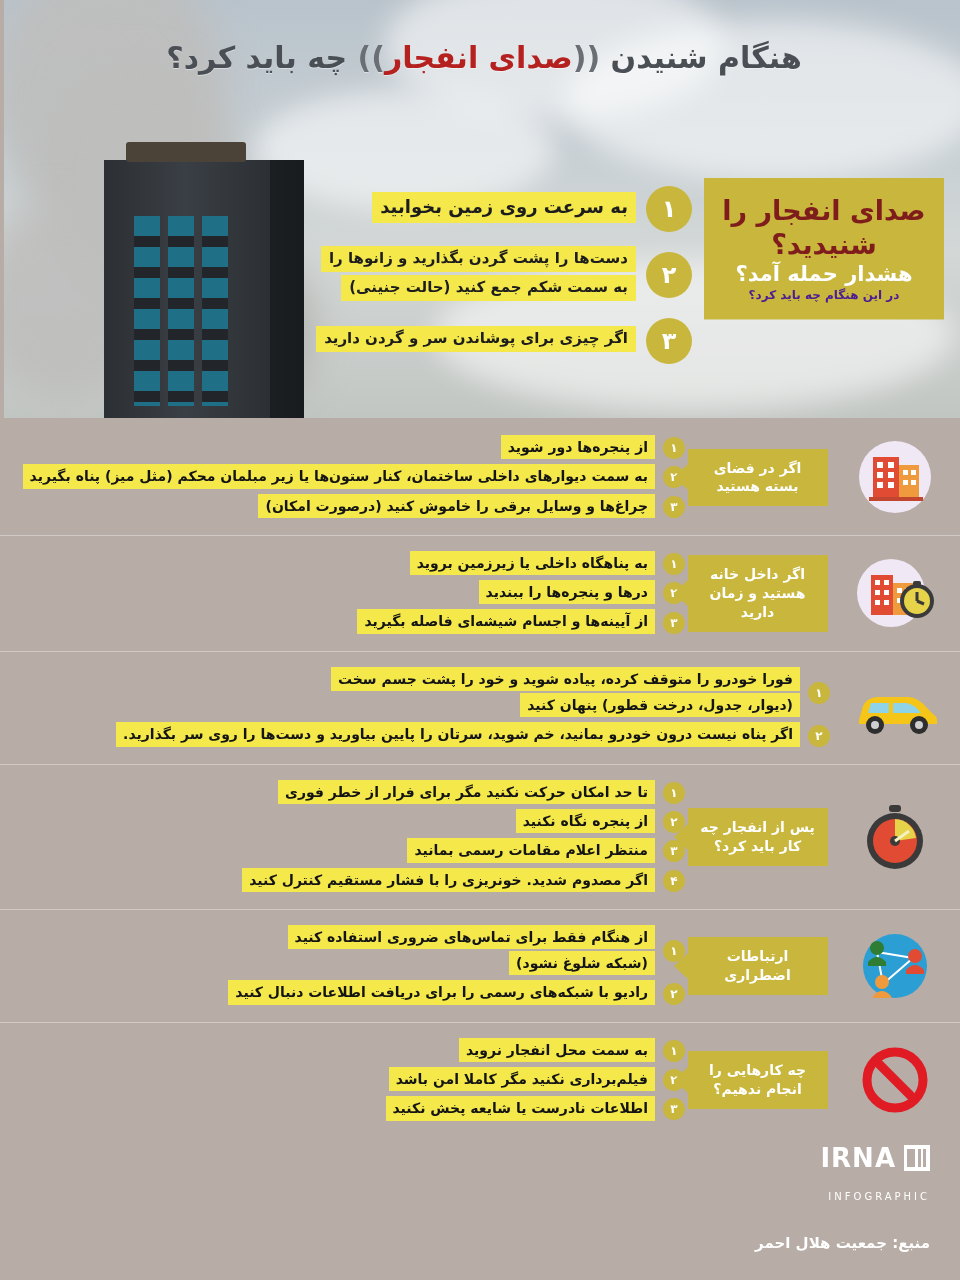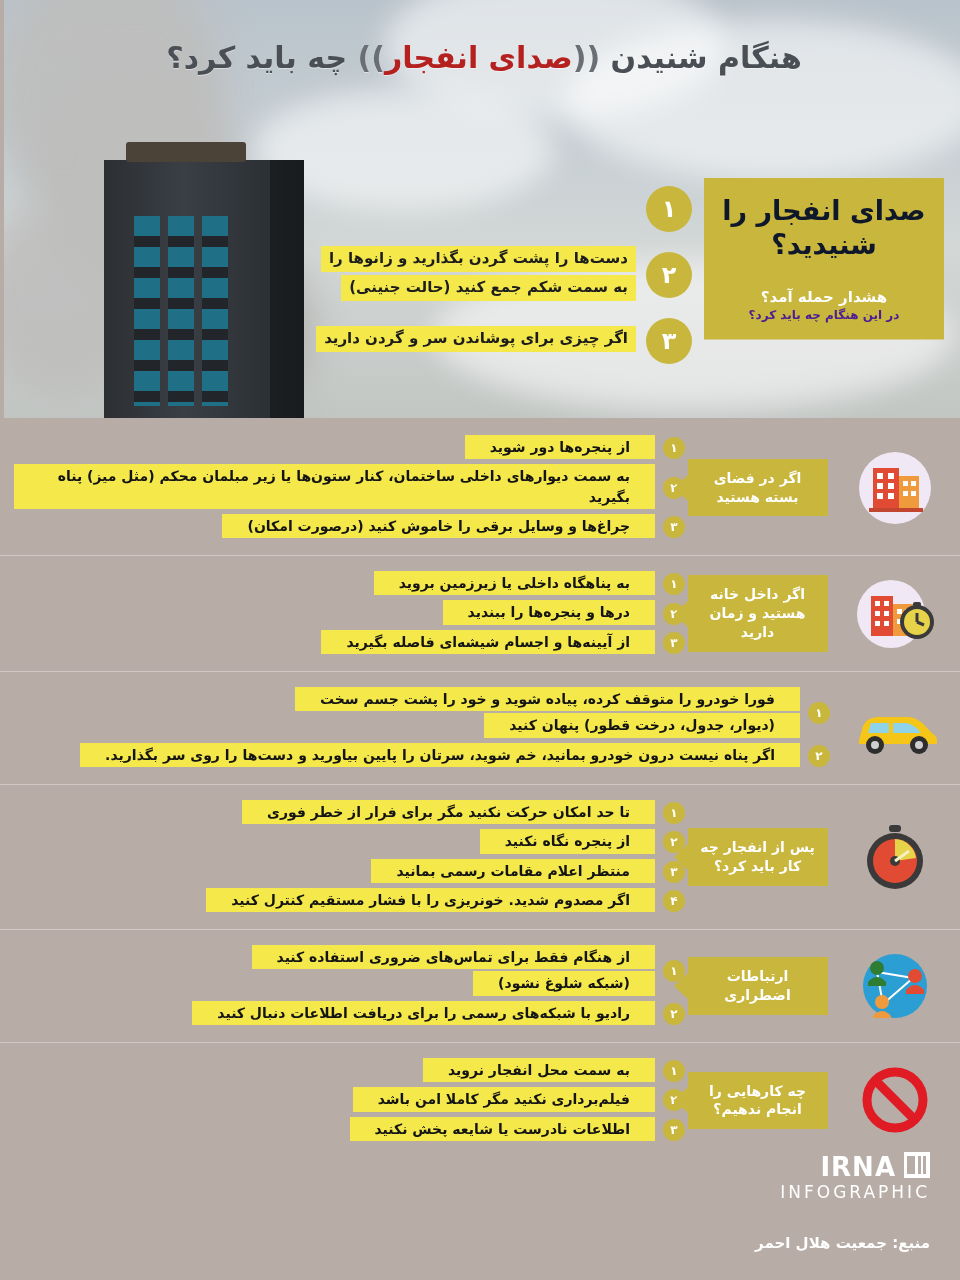--- a/index.html
+++ b/index.html
@@ -71,22 +71,22 @@
 
   
   .hero-callout {
     position: absolute; top: 178px; right: 20px;
     width: 240px; padding: 16px 18px 18px;
     background: #c9b63c;
     text-align: center;
     color: #ffffff;
     clip-path: polygon(0 0, 100% 0, 100% 100%, 0 100%);
   }
-  .hero-callout .l1 { font-size: 27px; font-weight: bold; line-height: 1.25; color:#0f172a; }
-  .hero-callout .l2 { font-size: 15px; font-weight: bold; margin-top: 26px; color:#fff;}
+  .hero-callout .l1 { font-size: 27px; font-weight: bold; line-height: 1.25; color:#7f1d1d; }
+  .hero-callout .l2 { font-size: 21px; font-weight: bold; margin-top: 0; color:#fff;}
   .hero-callout .l3b { font-size: 12px; font-weight: bold; margin-top: 2px; color:#4c1d95;}
 
   .hero-steps { position: absolute; top: 186px; right: 272px; width: 380px; }
   .hero-step { display: flex; align-items: center; justify-content: flex-start; margin-bottom: 14px; }
   .circle-num {
     width: 46px; height: 46px; border-radius: 50%;
     background: #c9b63c; color: #fff;
     display: flex; align-items: center; justify-content: center;
     font-size: 24px; font-weight: bold; flex: 0 0 auto;
     margin-left: 10px;
@@ -138,43 +138,43 @@
     background: #c9b63c; color: #fff;
     font-size: 12px; font-weight: bold;
     display: flex; align-items: center; justify-content: center;
     margin-left: 8px;
   }
   .item-text { text-align: right; flex: 1 1 auto; }
   .item-text span {
     display: inline-block;
     background: #f4e84b; color: #141414;
     font-size: 14px; font-weight: bold;
-    padding: 2px 25px; margin-bottom: 2px; line-height: 1.45;
+    padding: 2px 7px; margin-bottom: 2px; line-height: 1.45;
   }
 
   
   .ic { width: 96px; height: 76px; position: relative; }
 
   
   .footer { position: absolute; bottom: 28px; right: 30px; text-align: right; }
-  .irna-logo { display: flex; align-items: flex-start; gap: 8px; justify-content: flex-start; }
+  .irna-logo { display: flex; align-items: center; gap: 8px; justify-content: flex-start; }
   .irna-mark {
     width: 26px; height: 26px; background: #ffffff;
     position: relative;
   }
   .irna-mark::before {
     content: ""; position: absolute; left: 3px; top: 4px; width: 8px; height: 18px;
     background: #b7aca6;
   }
   .irna-mark::after {
     content: ""; position: absolute; left: 14px; top: 4px; width: 3px; height: 18px;
     background: #b7aca6; box-shadow: 5px 0 0 #b7aca6;
   }
   .irna-word { color: #ffffff; font-size: 26px; font-weight: bold; letter-spacing: 1px; }
-  .irna-sub { color: #ffffff; font-size: 17px; letter-spacing: 3px; margin-top: 0; }
+  .irna-sub { color: #ffffff; font-size: 10px; letter-spacing: 3px; margin-top: 18px; }
   .source { color: #ffffff; font-size: 15px; font-weight: bold; margin-top: 32px; }
 </style>
 </head>
 <body>
 
 <div class="page">
 
   <div class="hero">
     <div class="cloud" style="width:340px;height:150px;left:380px;top:-30px;"></div>
     <div class="cloud" style="width:420px;height:160px;left:560px;top:20px;"></div>
@@ -201,20 +201,23 @@
 
     <div class="hero-callout">
       <div class="l1">صدای انفجار را شنیدید؟</div>
       <div class="l2">هشدار حمله آمد؟</div>
       <div class="l3b">در این هنگام چه باید کرد؟</div>
     </div>
 
     <div class="hero-steps">
       <div class="hero-step big">
         <div class="circle-num">۱</div>
+        <div class="txt">
+          <span>به سرعت روی زمین بخوابید</span>
+        </div>
       </div>
       <div class="hero-step">
         <div class="circle-num">۲</div>
         <div class="txt">
           <span>دست‌ها را پشت گردن بگذارید و زانوها را</span><br>
           <span>به سمت شکم جمع کنید (حالت جنینی)</span>
         </div>
       </div>
       <div class="hero-step">
         <div class="circle-num">۳</div>

